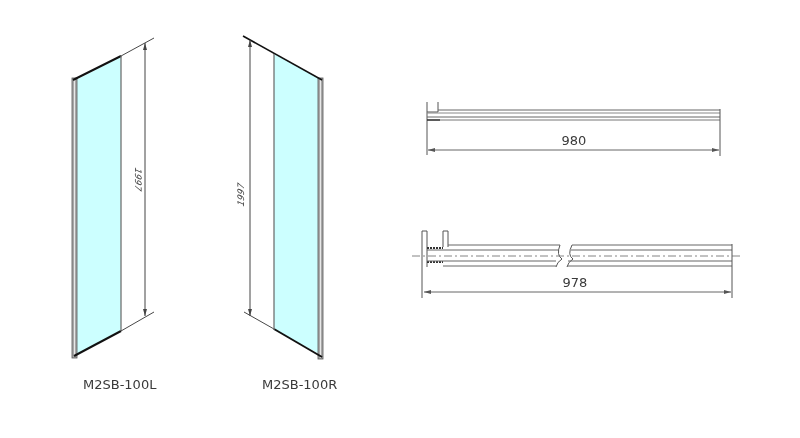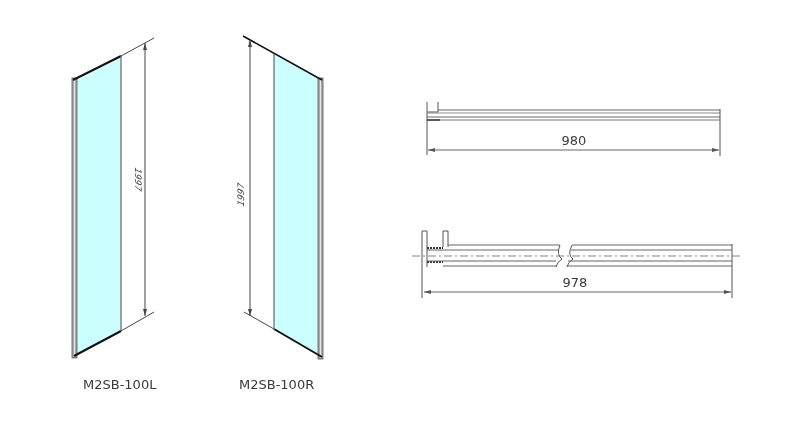--- a/index.html
+++ b/index.html
@@ -104,13 +104,13 @@
     <line x1="412" y1="256" x2="742" y2="256" stroke="#666" stroke-width="0.8" stroke-dasharray="8,3,2,3"></line>
 
     <line x1="424" y1="292" x2="731" y2="292" stroke="#555" stroke-width="0.9"></line>
     <polygon points="424,292 431,290 431,294" fill="#555"></polygon>
     <polygon points="731,292 724,290 724,294" fill="#555"></polygon>
     <text class="dim" x="575" y="287" font-size="13" text-anchor="middle">978</text>
   </g>
 </svg>
 
 <div class="label" style="left:83px; top:377px;">M2SB-100L</div>
-<div class="label" style="left:239px; top:377px;">M2SB-100R</div>
+<div class="label" style="left:262px; top:377px;">M2SB-100R</div>
 
 </body></html>

